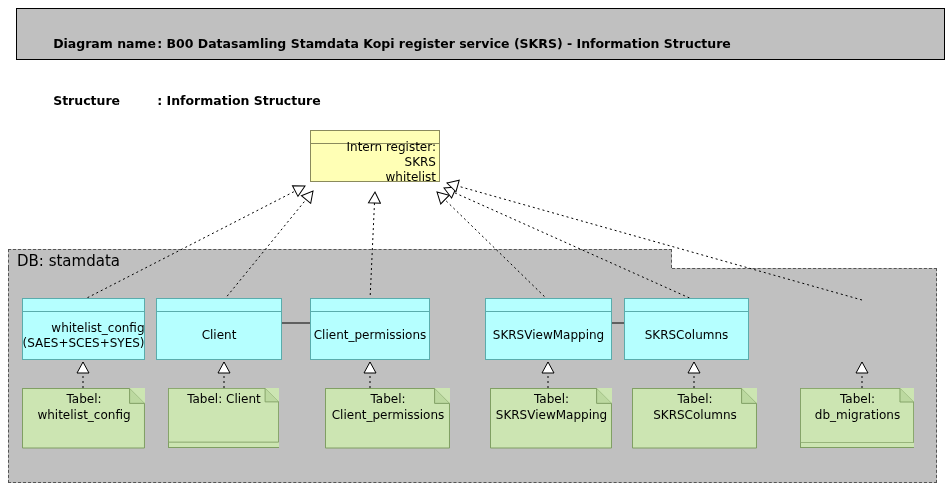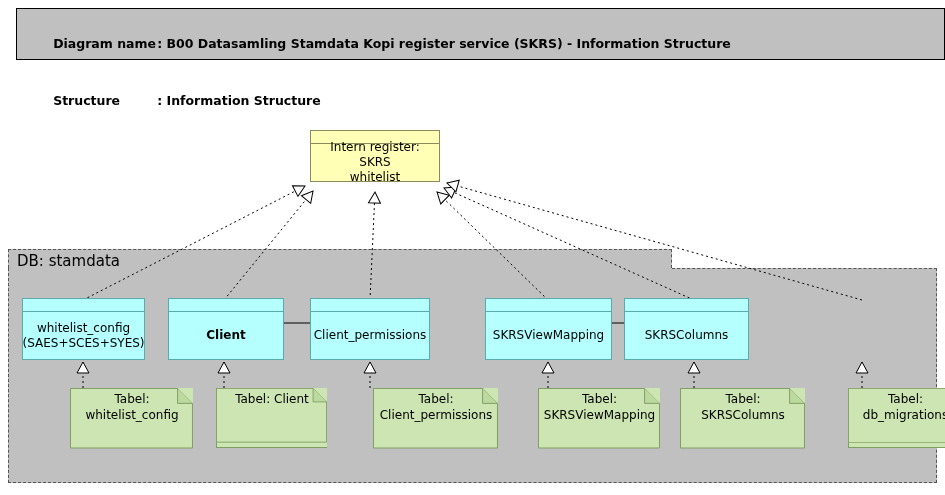--- a/index.html
+++ b/index.html
@@ -116,21 +116,21 @@
   }
   .node .node-label {
     position: absolute;
     left: 0;
     right: 0;
     top: 13px;
     bottom: 0;
     display: flex;
     align-items: center;
     justify-content: center;
-    text-align: center;
+    text-align: right;
     line-height: 15px;
     padding: 0 3px;
     box-sizing: border-box;
     white-space: pre-line;
   }
 
   
   .node-yellow {
     background: #ffffb5;
     border: 1px solid #8a8a5c;
@@ -151,21 +151,20 @@
     top: 13px;
     align-items: center;
   }
 
   
   .node-green {
     background: #cce5b2;
     border: 1px solid #7f9e63;
     border-top: none;
     border-right: none;
-    margin-left: 48px;
   }
   .node-green .fold-wrap {
     position: absolute;
     left: -1px;
     top: 0;
     right: 0;
     bottom: 0;
   }
   .node-green .node-label-green {
     position: absolute;
@@ -238,21 +237,21 @@
     <div class="node-label">Intern register: SKRS
 whitelist</div>
   </div>
 
   <div class="node node-cyan" style="left:22px; top:298px; width:123px; height:62px;">
     <div class="node-strip"></div>
     <div class="node-label">whitelist_config
 (SAES+SCES+SYES)</div>
   </div>
 
-  <div class="node node-cyan" style="left:168px; top:298px; width:116px; height:62px;font-weight:bold;">
+  <div class="node node-cyan" style="left:156px; top:298px; width:126px; height:62px;">
     <div class="node-strip"></div>
     <div class="node-label">Client</div>
   </div>
 
   <div class="node node-cyan" style="left:310px; top:298px; width:120px; height:62px;">
     <div class="node-strip"></div>
     <div class="node-label">Client_permissions</div>
   </div>
 
   <div class="node node-cyan" style="left:485px; top:298px; width:127px; height:62px;">

